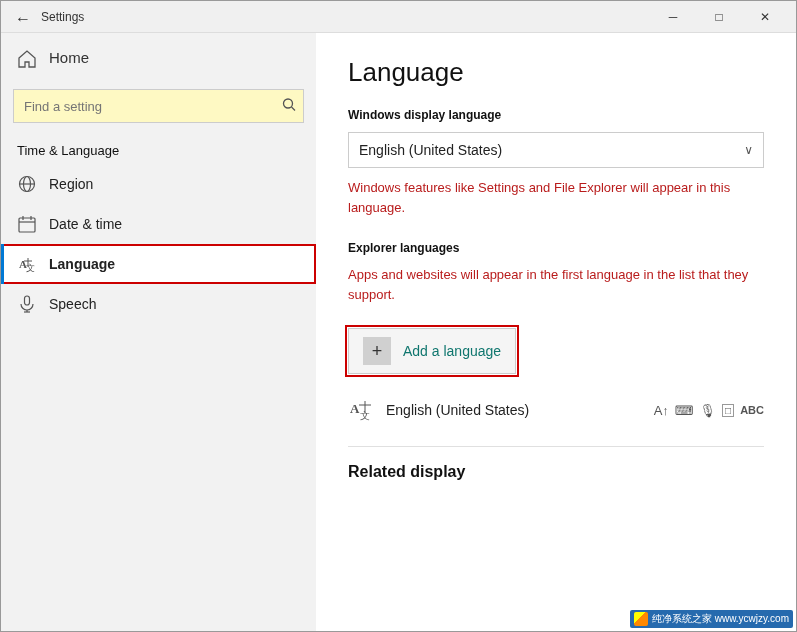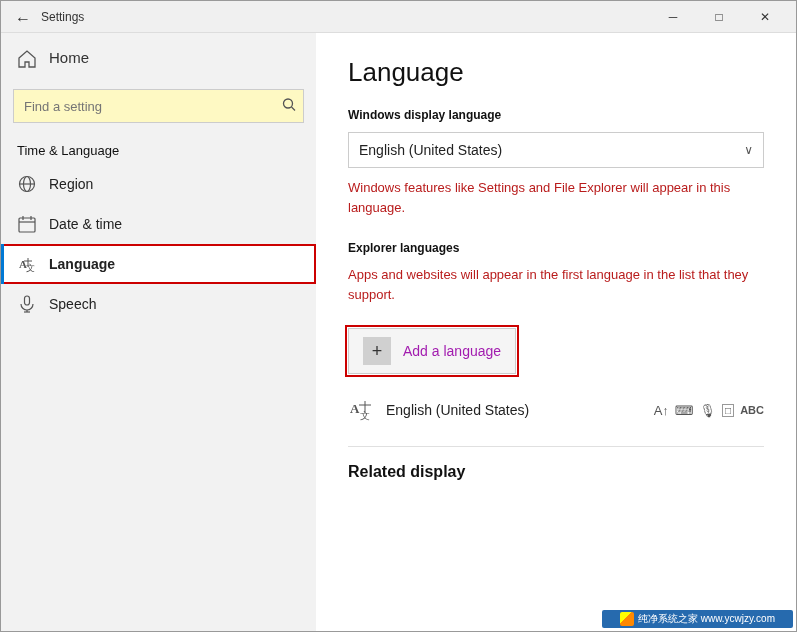--- a/index.html
+++ b/index.html
@@ -221,21 +221,21 @@
       height: 28px;
       background: #d0d0d0;
       display: flex;
       align-items: center;
       justify-content: center;
       font-size: 18px;
       color: #333;
       margin-right: 12px;
       flex-shrink: 0;
     }
-    .add-label { font-size: 14px; color: #a21caf; }
+    .add-label { font-size: 14px; color: #0f766e; }
 
     
     .lang-entry {
       display: flex;
       align-items: center;
       padding: 6px 0;
     }
     .lang-entry-icon {
       width: 28px;
       height: 28px;
@@ -262,21 +262,21 @@
     }
 
     
     .watermark {
       position: fixed;
       bottom: 4px;
       right: 4px;
       background: rgba(0,80,160,0.85);
       color: #fff;
       font-size: 10px;
-      padding: 2px 18px;
+      padding: 2px 4px;
       border-radius: 2px;
       display: flex;
       align-items: flex-start;
       gap: 4px;
     }
     .watermark-logo {
       width: 14px;
       height: 14px;
       background: linear-gradient(135deg, #ff0 40%, #f80 40%);
       border-radius: 2px;

